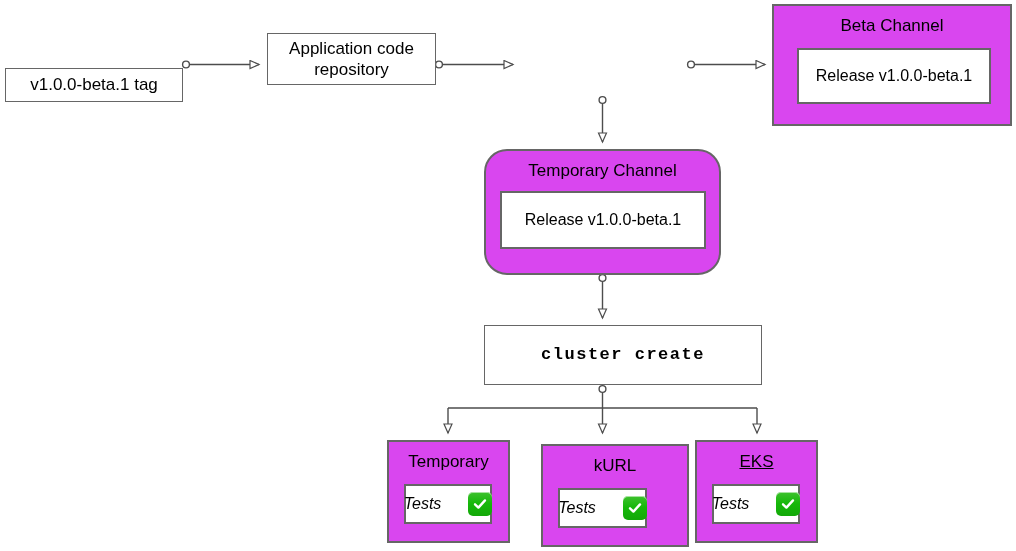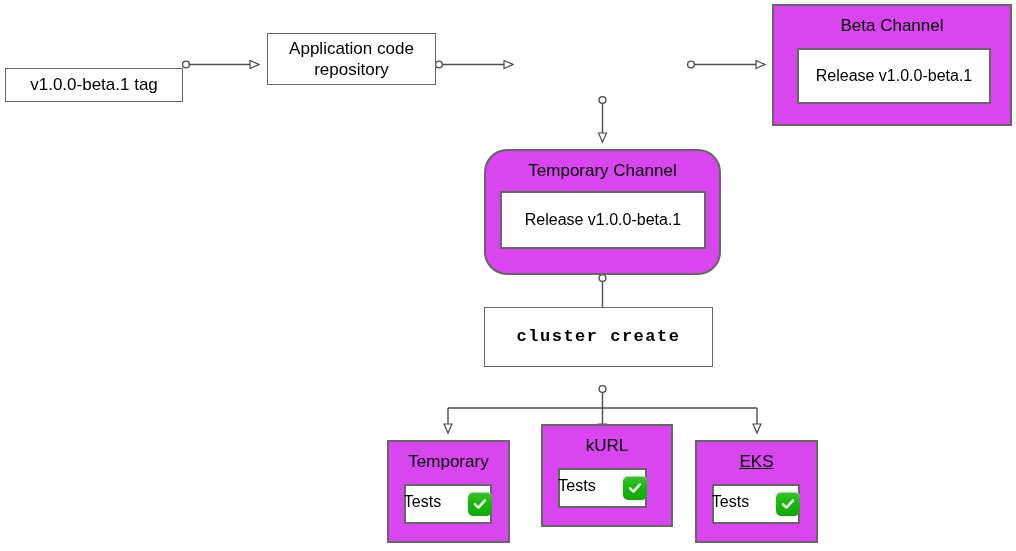--- a/index.html
+++ b/index.html
@@ -70,22 +70,24 @@
     border: 2px solid #666666;
     display: flex;
     align-items: center;
     justify-content: center;
   }
   .inner-box .node-label {
     font-size: 16px;
   }
   .tests-row {
     display: flex;
+    align-items: center;
     justify-content: center;
     gap: 27px;
+    font-style: italic;
   }
   .check-badge {
     width: 24px;
     height: 24px;
     border-radius: 5px;
     background: linear-gradient(180deg, #3ec12e 0%, #16b80a 48%, #12a808 100%);
     box-shadow: inset 0 1px 0 rgba(255,255,255,0.55);
     display: inline-flex;
     align-items: center;
     justify-content: center;
@@ -153,39 +155,39 @@
     </div>
   </div>
 
   <div class="container-node" style="left:484px; top:149px; width:237px; height:126px;border-radius:23px;">
     <div class="container-title" style="top:10px;">Temporary Channel</div>
     <div class="inner-box" style="left:14px; top:40px; width:206px; height:58px;">
       <span class="node-label">Release v1.0.0-beta.1</span>
     </div>
   </div>
 
-  <div class="node node-mono" style="left:484px; top:307px; width:229px; height:60px;">
+  <div class="node node-mono" style="left:484px; top:325px; width:278px; height:60px;">
     <span class="node-label">cluster create</span>
   </div>
 
   <div class="container-node" style="left:387px; top:440px; width:123px; height:103px;">
     <div class="container-title" style="top:10px;">Temporary</div>
     <div class="inner-box" style="left:15px; top:42px; width:88px; height:40px;">
       <div class="tests-row">
         <span class="node-label">Tests</span>
         <span class="check-badge">
           <svg width="16" height="16" viewBox="0 0 16 16">
             <path d="M 3 8.3 L 6.4 11.6 L 13 4.4" fill="none" stroke="#ffffff" stroke-width="2.4" stroke-linecap="round" stroke-linejoin="round"></path>
           </svg>
         </span>
       </div>
     </div>
   </div>
 
-  <div class="container-node" style="left:541px; top:424px; width:132px; height:103px;">
+  <div class="container-node" style="left:541px; top:444px; width:148px; height:103px;">
     <div class="container-title" style="top:10px;">kURL</div>
     <div class="inner-box" style="left:15px; top:42px; width:89px; height:40px;">
       <div class="tests-row">
         <span class="node-label">Tests</span>
         <span class="check-badge">
           <svg width="16" height="16" viewBox="0 0 16 16">
             <path d="M 3 8.3 L 6.4 11.6 L 13 4.4" fill="none" stroke="#ffffff" stroke-width="2.4" stroke-linecap="round" stroke-linejoin="round"></path>
           </svg>
         </span>
       </div>

